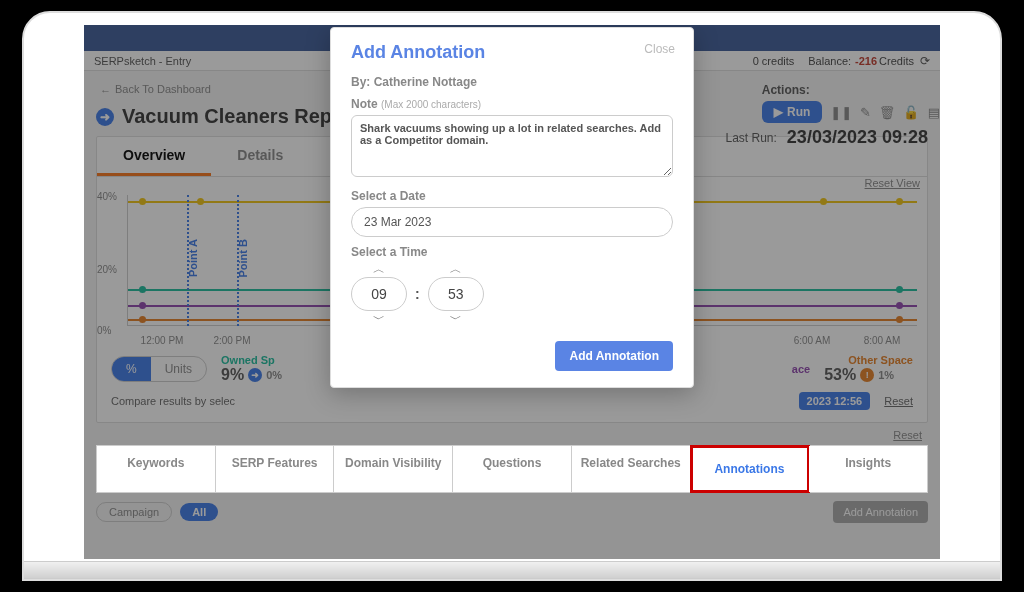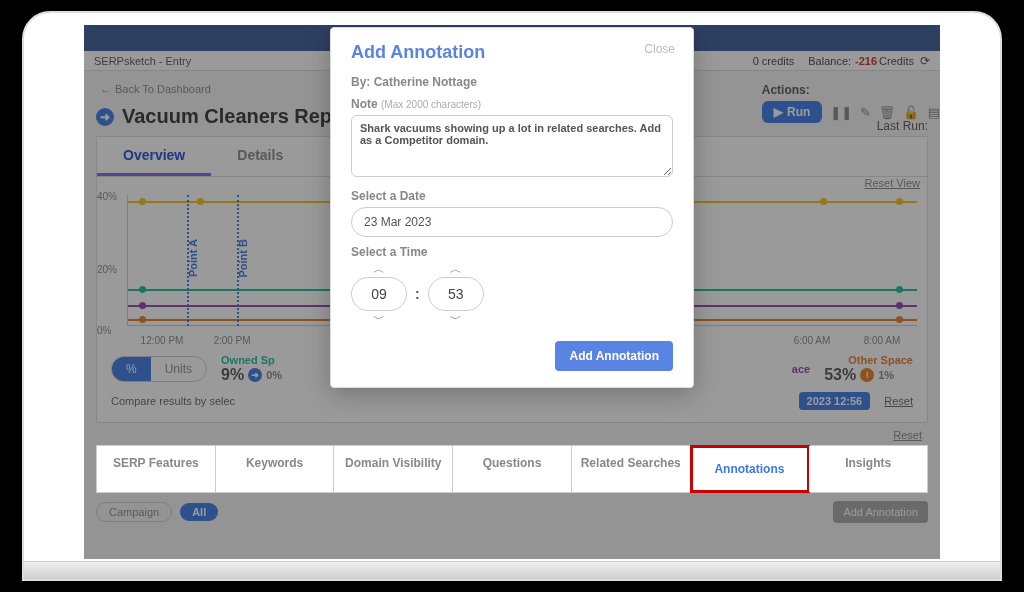--- a/index.html
+++ b/index.html
@@ -24,29 +24,29 @@
   .content { padding: 6px 12px; font-size:12px; color:#444; }
   .back { color:#888; font-size:11px; display:flex; align-items:center; gap:4px; margin:6px 0 10px 4px;}
   .title-row { display:flex; align-items:center; gap:8px; font-size:20px; font-weight:bold; color:#333;}
   .blue-circle { width:18px; height:18px; border-radius:50%; background:#3b78e7; color:#fff; display:flex; align-items:center; justify-content:center; font-size:12px;}
 
   .actions-row { position:absolute; top: 58px; right:0; font-size:12px; color:#555;}
   .actions-row .lbl { font-weight:bold; color:#555; }
   .action-icons { display:flex; align-items:center; gap:8px; margin-top:4px;}
   .run-btn { background:#3b78e7; color:#fff; border-radius:6px; padding:4px 12px; display:flex; align-items:center; gap:4px; font-weight:bold; font-size:12px;}
   .action-icons span.ic { color:#888; font-size:13px; }
-  .lastrun-row { position:absolute; top: 94px; right:12px; font-size:12px; color:#555; display:flex; align-items:center; gap:10px;}
+  .lastrun-row { position:absolute; top: 102px; right:12px; font-size:12px; color:#555; display:flex; align-items:center; gap:10px;}
   .lastrun-row .vbig { font-size:18px; font-weight:bold; color:#333;}
   .resetview { position:absolute; top: 152px; right:20px; font-size:11px; color:#888; text-decoration:underline;}
 
   .card { border:1px solid #ddd; background:#fff; border-radius:2px; margin-top:8px; padding-bottom:8px;}
 
   .tabs { display:flex; border-bottom:1px solid #ddd;}
   .tab { padding:10px 26px; font-size:14px; color:#888; font-weight:bold;}
-  .tab.active { color:#1d4ed8; border-bottom:3px solid #8b5cf6;}
+  .tab.active { color:#000000; border-bottom:3px solid #f97316;}
 
   .chart-area { height:155px; position:relative; margin:14px 10px 0 30px;}
   .ylab { position:absolute; left:-30px; font-size:10px; color:#888;}
   .y0 { bottom:10px;} .y1 { top:50%; transform:translateY(-50%);} .y2 { top:0;}
   .chart-inner { position:absolute; left:0; right:0; top:4px; bottom:20px; border-left:1px solid #ccc; border-bottom:1px solid #ccc;}
   .hline { position:absolute; left:0; right:0; height:2px; }
   .hl-yellow { background:#f1c40f; top:6px;}
   .hl-teal { background:#1abc9c; bottom:34px;}
   .hl-purple { background:#8e44ad; bottom:18px;}
   .hl-orange { background:#e67e22; bottom:4px;}
@@ -208,22 +208,22 @@
           <span>Compare results by selec</span>
           <span style="flex:1"></span>
           <span class="timestamp">2023 12:56</span>
           <span class="rst">Reset</span>
         </div>
       </div>
 
       <div class="bottom-reset">Reset</div>
 
       <div class="bottom-tabs">
+        <div class="btab">Keywords</div>
         <div class="btab">SERP Features</div>
-        <div class="btab">Keywords</div>
         <div class="btab">Domain Visibility</div>
         <div class="btab">Questions</div>
         <div class="btab">Related Searches</div>
         <div class="btab active highlight">Annotations</div>
         <div class="btab">Insights</div>
       </div>
 
       <div class="filter-row">
         <span class="filter-pill">Campaign</span>
         <span class="all-pill">All</span>
@@ -241,20 +241,21 @@
         <span class="ic">❚❚</span>
         <span class="ic">✎</span>
         <span class="ic">🗑</span>
         <span class="ic">🔓</span>
         <span class="ic">▤</span>
       </div>
     </div>
 
     <div class="lastrun-row">
       <span>Last Run:</span>
+      <span class="vbig">23/03/2023 09:28</span>
     </div>
     <div class="resetview">Reset View</div>
 
     <div class="mask"></div>
 
     <div class="modal">
       <span class="close">Close</span>
       <h2>Add Annotation</h2>
       <div class="by">
         <span>By:</span>

